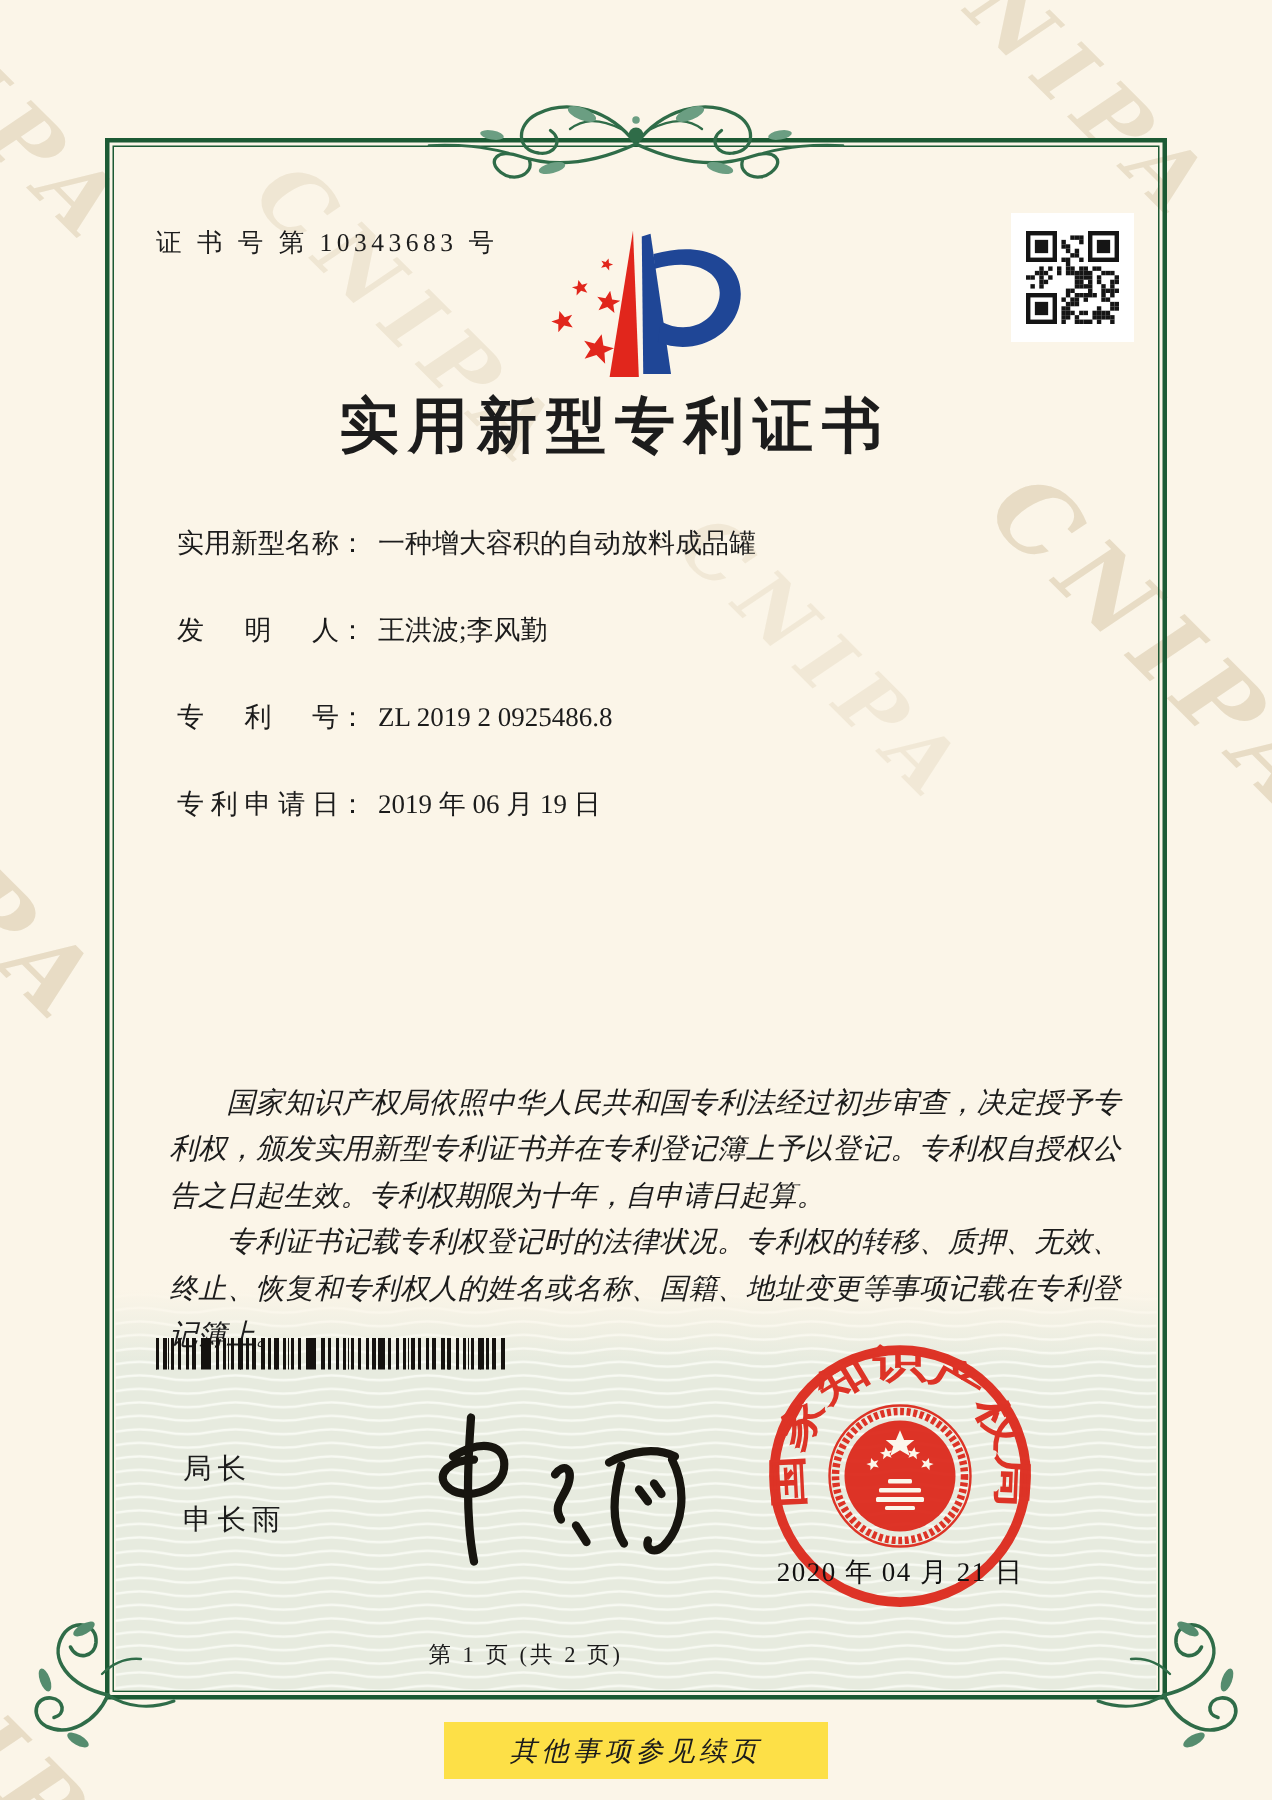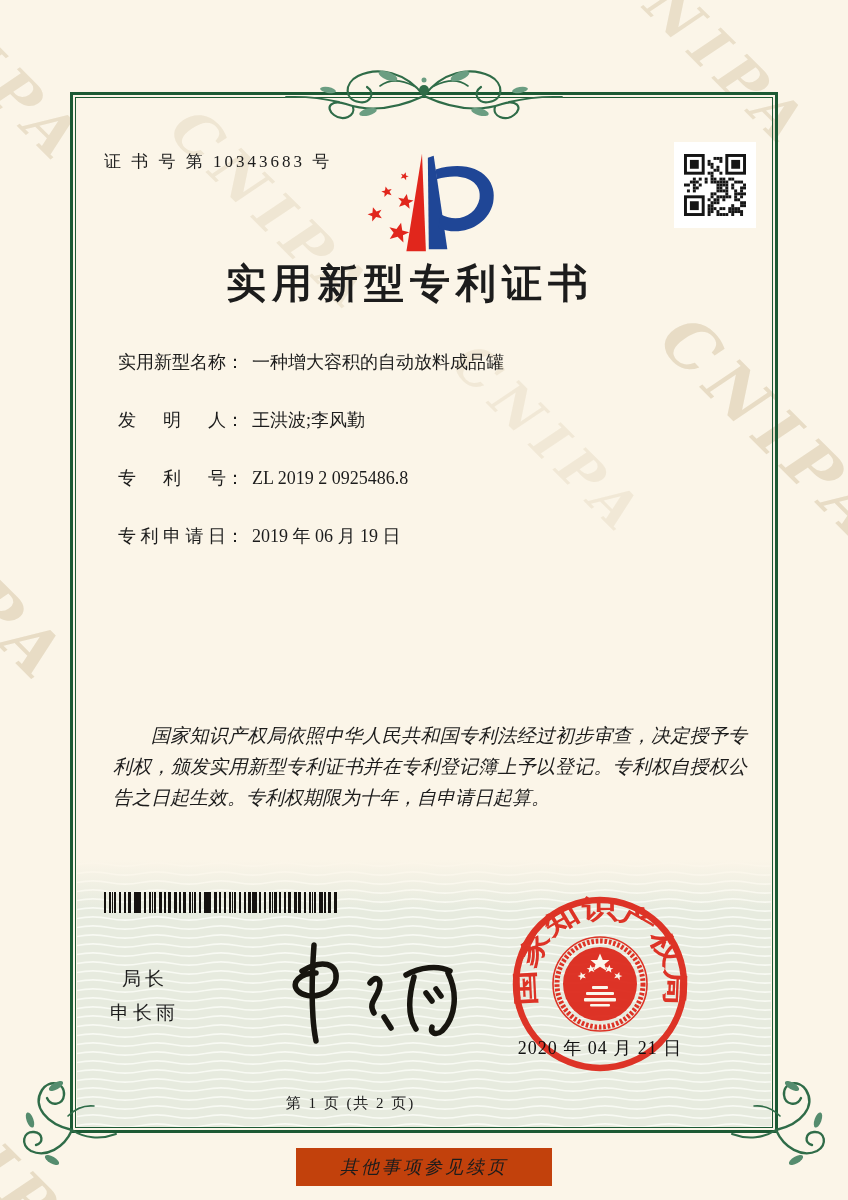--- a/index.html
+++ b/index.html
@@ -42,30 +42,30 @@
   .bodytext p{margin:0;text-indent:2em;}
 
   
   .barcode{position:absolute;left:104px;top:892px;width:234px;height:21px;
      background:
        repeating-linear-gradient(90deg,#15120f 0 2px,rgba(0,0,0,0) 2px 5px),
        repeating-linear-gradient(90deg,#15120f 0 1px,rgba(0,0,0,0) 1px 8px),
        repeating-linear-gradient(90deg,rgba(0,0,0,0) 0 10px,#15120f 10px 12px,rgba(0,0,0,0) 12px 23px);}
   .sig-title{position:absolute;left:122px;top:966px;font-size:19px;
              font-family:Liberation Serif, serif;letter-spacing:4px;}
-  .sig-name{position:absolute;left:110px;top:1000px;font-size:19px;
+  .sig-name{position:absolute;left:122px;top:1000px;font-size:19px;
             font-family:Liberation Sans, sans-serif;letter-spacing:4px;}
   .signature{position:absolute;left:250px;top:933px;}
   .seal{position:absolute;left:506px;top:890px;}
   .seal-date{position:absolute;left:506px;top:1036px;width:188px;text-align:center;
              font-size:18px;letter-spacing:1px;color:#111;}
   .pageno{position:absolute;left:70px;top:1094px;width:561px;text-align:center;
           font-size:15px;letter-spacing:2px;}
   .contnote{position:absolute;left:50%;top:1148px;transform:translateX(-50%);
-            background:#c2410c;padding:7px 44px;font-size:18px;font-style:italic;
+            background:#fde047;padding:7px 44px;font-size:18px;font-style:italic;
             letter-spacing:3px;white-space:nowrap;}
 </style>
 </head>
 <body>
 
 <div class="wm" style="left:-90px;top:-60px;font-size:60px;opacity:.8">CNIPA</div>
 <div class="wm" style="left:640px;top:-70px;font-size:58px;opacity:.8">CNIPA</div>
 <div class="wm" style="left:700px;top:300px;font-size:66px;opacity:.9">CNIPA</div>
 <div class="wm" style="left:-120px;top:440px;font-size:66px;opacity:.9">CNIPA</div>
 <div class="wm" style="left:-80px;top:1040px;font-size:62px;opacity:.9">CNIPA</div>
@@ -297,20 +297,21 @@
   <div class="frow">
     <span class="flabel">专　 利　 号：</span><span class="fvalue">ZL 2019 2 0925486.8</span>
   </div>
   <div class="frow">
     <span class="flabel">专 利 申 请 日：</span><span class="fvalue">2019 年 06 月 19 日</span>
   </div>
 </div>
 
 <div class="bodytext">
   <p>国家知识产权局依照中华人民共和国专利法经过初步审查，决定授予专利权，颁发实用新型专利证书并在专利登记簿上予以登记。专利权自授权公告之日起生效。专利权期限为十年，自申请日起算。</p>
+  <p>专利证书记载专利权登记时的法律状况。专利权的转移、质押、无效、终止、恢复和专利权人的姓名或名称、国籍、地址变更等事项记载在专利登记簿上。</p>
 </div>
 
 <div class="barcode"></div>
 
 <div class="sig-title">局长</div>
 <div class="sig-name">申长雨</div>
 
 <svg class="signature" width="210" height="115" viewBox="0 0 210 115">
   <g fill="none" stroke="#17150f" stroke-width="5.5" stroke-linecap="round" stroke-linejoin="round">
     <path d="M52 38 C72 26 88 30 86 46 C84 62 58 68 48 58 C40 50 50 40 66 40"></path>

